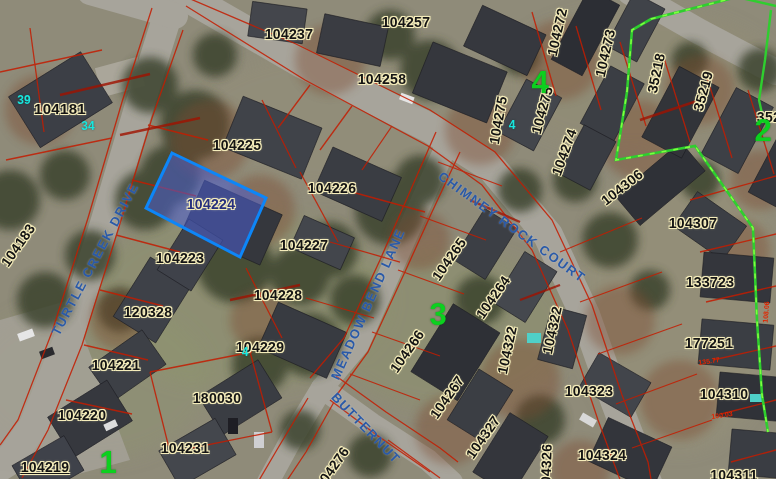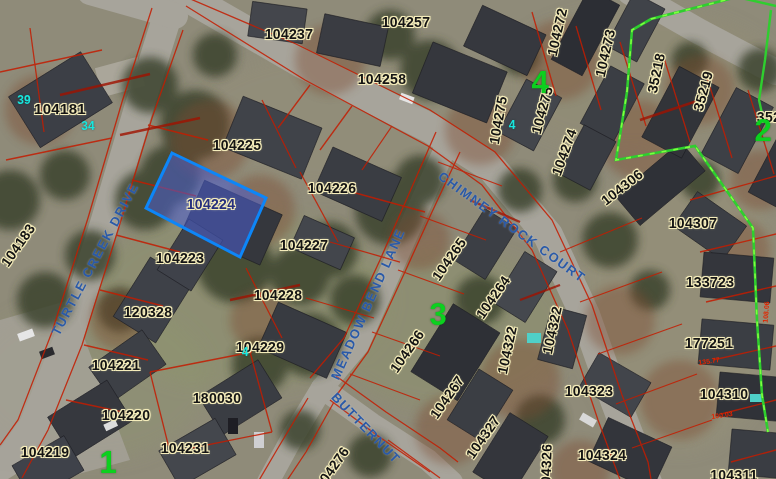--- a/index.html
+++ b/index.html
@@ -264,24 +264,24 @@
       <div class="lbl parcel" style="left: 406px; top: 22px; --r: 0deg;">104257</div>
       <div class="lbl parcel" style="left: 382px; top: 79px; --r: 0deg;">104258</div>
       <div class="lbl parcel" style="left: 237px; top: 145px; text-align: center; --r: 0deg;">104225</div>
       <div class="lbl parcel" style="left: 332px; top: 188px; --r: 0deg;">104226</div>
       <div class="lbl parcel" style="left: 304px; top: 245px; --r: 0deg;">104227</div>
       <div class="lbl parcel" style="left: 180px; top: 258px; --r: 0deg;">104223</div>
       <div class="lbl parcel" style="left: 278px; top: 295px; --r: 0deg;">104228</div>
       <div class="lbl parcel" style="left: 148px; top: 312px; --r: 0deg;">120328</div>
       <div class="lbl parcel" style="left: 116px; top: 365px; --r: 0deg;">104221</div>
       <div class="lbl parcel" style="left: 260px; top: 347px; --r: 0deg;">104229</div>
-      <div class="lbl parcel" style="left: 82px; top: 415px; margin-left: 44px; --r: 0deg;">104220</div>
+      <div class="lbl parcel" style="left: 82px; top: 415px; --r: 0deg;">104220</div>
       <div class="lbl parcel" style="left: 217px; top: 398px; --r: 0deg;">180030</div>
       <div class="lbl parcel" style="left: 185px; top: 448px; --r: 0deg;">104231</div>
-      <div class="lbl parcel" style="left: 45px; top: 452px; --r: 0deg;">104219</div>
+      <div class="lbl parcel" style="left: 45px; top: 467px; text-decoration: underline; --r: 0deg;">104219</div>
       <div class="lbl parcel" style="left: 449px; top: 259px; --r: -55deg;">104265</div>
       <div class="lbl parcel" style="left: 493px; top: 297px; --r: -55deg;">104264</div>
       <div class="lbl parcel" style="left: 407px; top: 351px; --r: -55deg;">104266</div>
       <div class="lbl parcel" style="left: 447px; top: 397px; --r: -55deg;">104267</div>
       <div class="lbl parcel" style="left: 483px; top: 437px; --r: -55deg;">104327</div>
       <div class="lbl parcel" style="left: 332px; top: 468px; --r: -55deg;">104276</div>
       <div class="lbl parcel" style="left: 546px; top: 468px; --r: -88deg;">104326</div>
       <div class="lbl parcel" style="left: 507px; top: 350px; --r: -78deg;">104322</div>
       <div class="lbl parcel" style="left: 552px; top: 330px; --r: -78deg;">104322</div>
       <div class="lbl parcel" style="left: 573px; top: 391px; margin-left: 16px; --r: 0deg;">104323</div>

